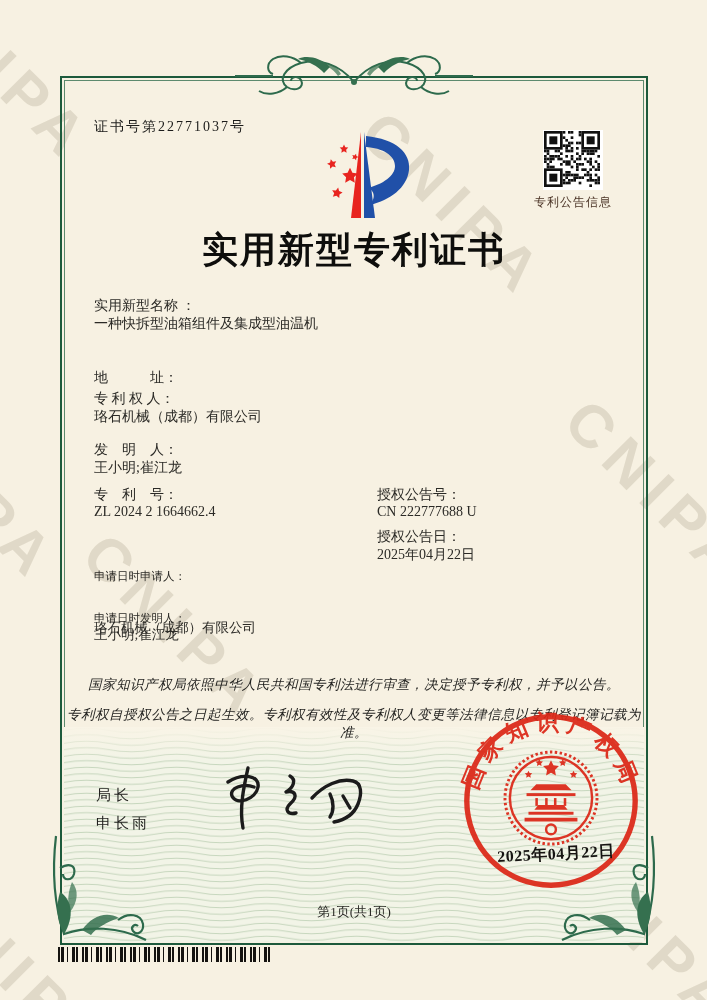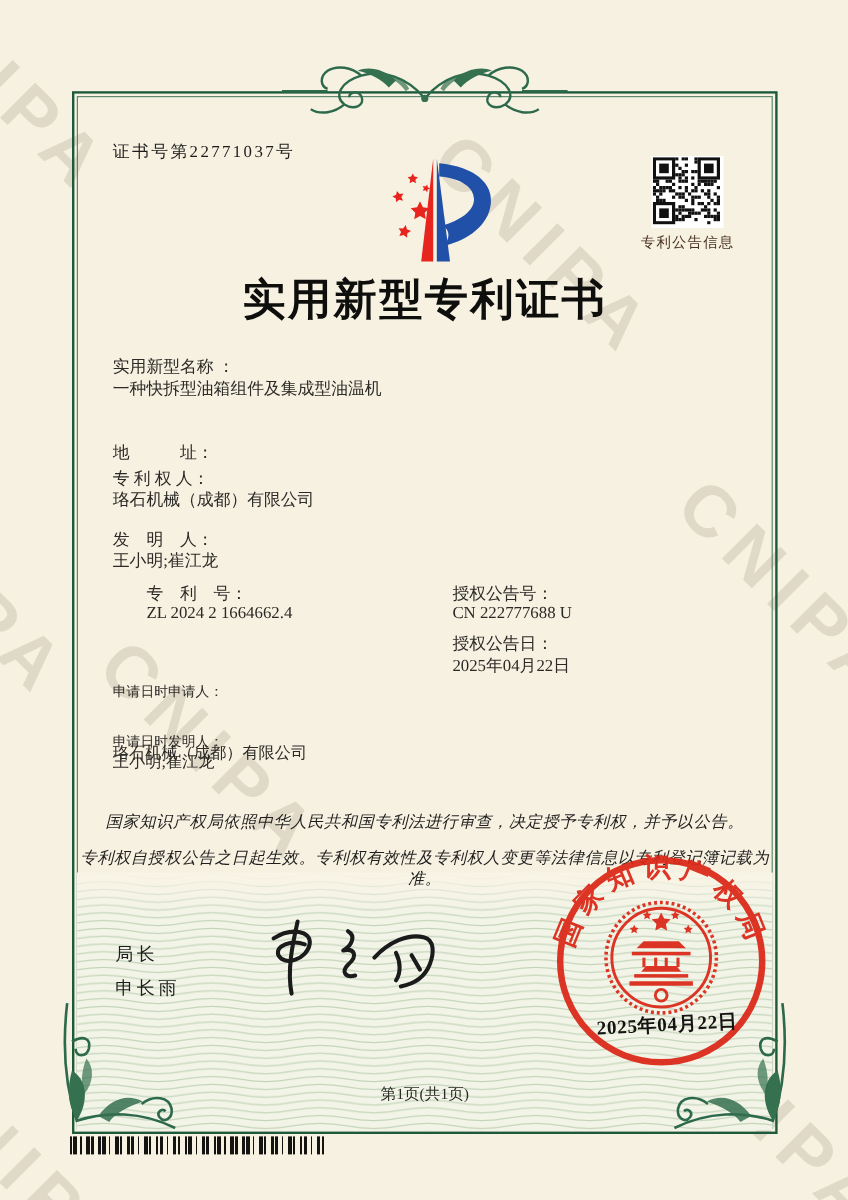--- a/index.html
+++ b/index.html
@@ -35,21 +35,21 @@
   .title{left:60px;top:226px;width:588px;text-align:center;font-size:36px;font-weight:bold;
          letter-spacing:2px;color:#0e0e0c;}
 
   .row{position:absolute;z-index:3;display:flex;align-items:baseline;font-size:14px;color:#2b2a26;flex-direction:column;}
   .row .flabel{width:96px;white-space:pre;flex:0 0 auto;}
   .row .fvalue{white-space:pre-wrap;}
   .r0{left:94px;top:297px;}
   .r1{left:94px;top:346px;margin-top:44px;}
   .r2{left:94px;top:369px;} .r2 .fvalue{width:442px;line-height:1.6;}
   .r3{left:94px;top:441px;}
-  .r4{left:94px;top:486px;margin-left:28px;}  .r5{left:377px;top:486px;}
+  .r4{left:94px;top:486px;}  .r5{left:377px;top:486px;}
   .r6{left:94px;top:528px;}  .r7{left:377px;top:528px;}
   .r8{left:94px;top:569px;gap:35px;}  .r9{left:94px;top:611px;}
   .r8 .flabel,.r9 .flabel{font-size:11.5px;}
   .r8 .fvalue,.r9 .fvalue{font-size:13.5px;}
 
   .legal{left:60px;width:588px;text-align:center;font-size:13.5px;font-style:italic;
          letter-spacing:0.5px;color:#1f1f1d;}
   .legal1{top:676px;} .legal2{top:706px;}
 
   .signer{left:96px;font-size:15px;letter-spacing:3px;color:#1d1d1b;

